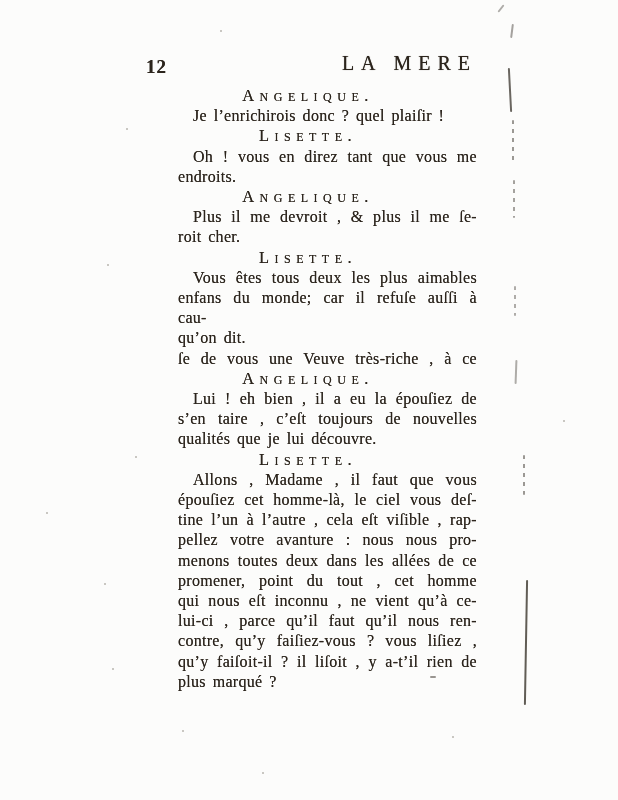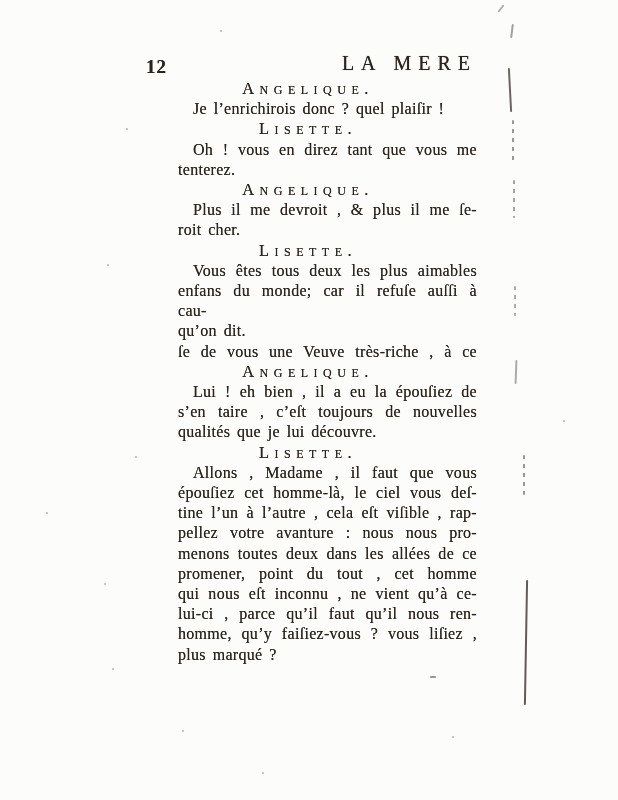--- a/index.html
+++ b/index.html
@@ -38,21 +38,21 @@
     padding-left: 30px;
     font-size: 20px;
     letter-spacing: 7px;
     text-shadow: 0 0 0.7px rgba(43,36,28,0.85);
   }
 
   
   .textbody {
     position: absolute;
     left: 133px;
-    top: 79px;
+    top: 86px;
     width: 344px;
   }
   .textline {
     font-size: 16px;
     line-height: 20.2px;
     letter-spacing: 0.3px;
     word-spacing: 2.5px;
     text-shadow: 0 0 0.55px rgba(43,36,28,0.75);
     white-space: nowrap;
     margin-left: 45px;
@@ -101,21 +101,21 @@
   <header class="pagehead">
     <span class="pagenum">12</span>
     <span class="runtitle">LA MERE</span>
   </header>
 
   <main class="textbody" id="text-body">
       <div class="speaker">Angelique.</div>
       <div class="textline indent">Je l’enrichirois donc ? quel plaiſir !</div>
       <div class="speaker">Lisette.</div>
       <div class="textline indent just">Oh ! vous en direz tant que vous me</div>
-      <div class="textline">tenterez.</div>
+      <div class="textline">endroits.</div>
       <div class="speaker">Angelique.</div>
       <div class="textline indent just">Plus il me devroit , &amp; plus il me ſe-</div>
       <div class="textline">roit cher.</div>
       <div class="speaker">Lisette.</div>
       <div class="textline indent just">Vous êtes tous deux les plus aimables</div>
       <div class="textline just">enfans du monde; car il refuſe auſſi à cau-</div>
       <div class="textline">qu’on dit.</div>
       <div class="textline just">ſe de vous une Veuve très-riche , à ce</div>
       <div class="speaker">Angelique.</div>
       <div class="textline indent just">Lui ! eh bien , il a eu la épouſiez de</div>
@@ -123,21 +123,22 @@
       <div class="textline">qualités que je lui découvre.</div>
       <div class="speaker">Lisette.</div>
       <div class="textline indent just">Allons , Madame , il faut que vous</div>
       <div class="textline just">épouſiez cet homme-là, le ciel vous deſ-</div>
       <div class="textline just">tine l’un à l’autre , cela eſt viſible , rap-</div>
       <div class="textline just">pellez votre avanture : nous nous pro-</div>
       <div class="textline just">menons toutes deux dans les allées de ce</div>
       <div class="textline just">promener, point du tout , cet homme</div>
       <div class="textline just">qui nous eſt inconnu , ne vient qu’à ce-</div>
       <div class="textline just">lui-ci , parce qu’il faut qu’il nous ren-</div>
-      <div class="textline just">homme, qu’y faiſiez-vous ? vous liſiez ,</div>
+      <div class="textline just">contre, qu’y faiſiez-vous ? vous liſiez ,</div>
+      <div class="textline just">qu’y faiſoit-il ? il liſoit , y a-t’il rien de</div>
       <div class="textline">plus marqué ?</div>
     </main>
 
   <div>
     <span class="mark" style="left:500px; top:4px;  height:9px;  opacity:.40; transform:rotate(38deg);"></span>
     <span class="mark" style="left:511px; top:24px; height:14px; opacity:.45; transform:rotate(7deg);"></span>
     <span class="mark" style="left:509px; top:68px; height:44px; opacity:.75; transform:rotate(-3deg);"></span>
     <span class="mark dashed" style="left:512px; top:120px; height:42px; opacity:.50;"></span>
     <span class="mark dashed" style="left:513px; top:180px; height:38px; opacity:.45;"></span>
     <span class="mark dashed" style="left:514px; top:286px; height:30px; opacity:.40;"></span>

